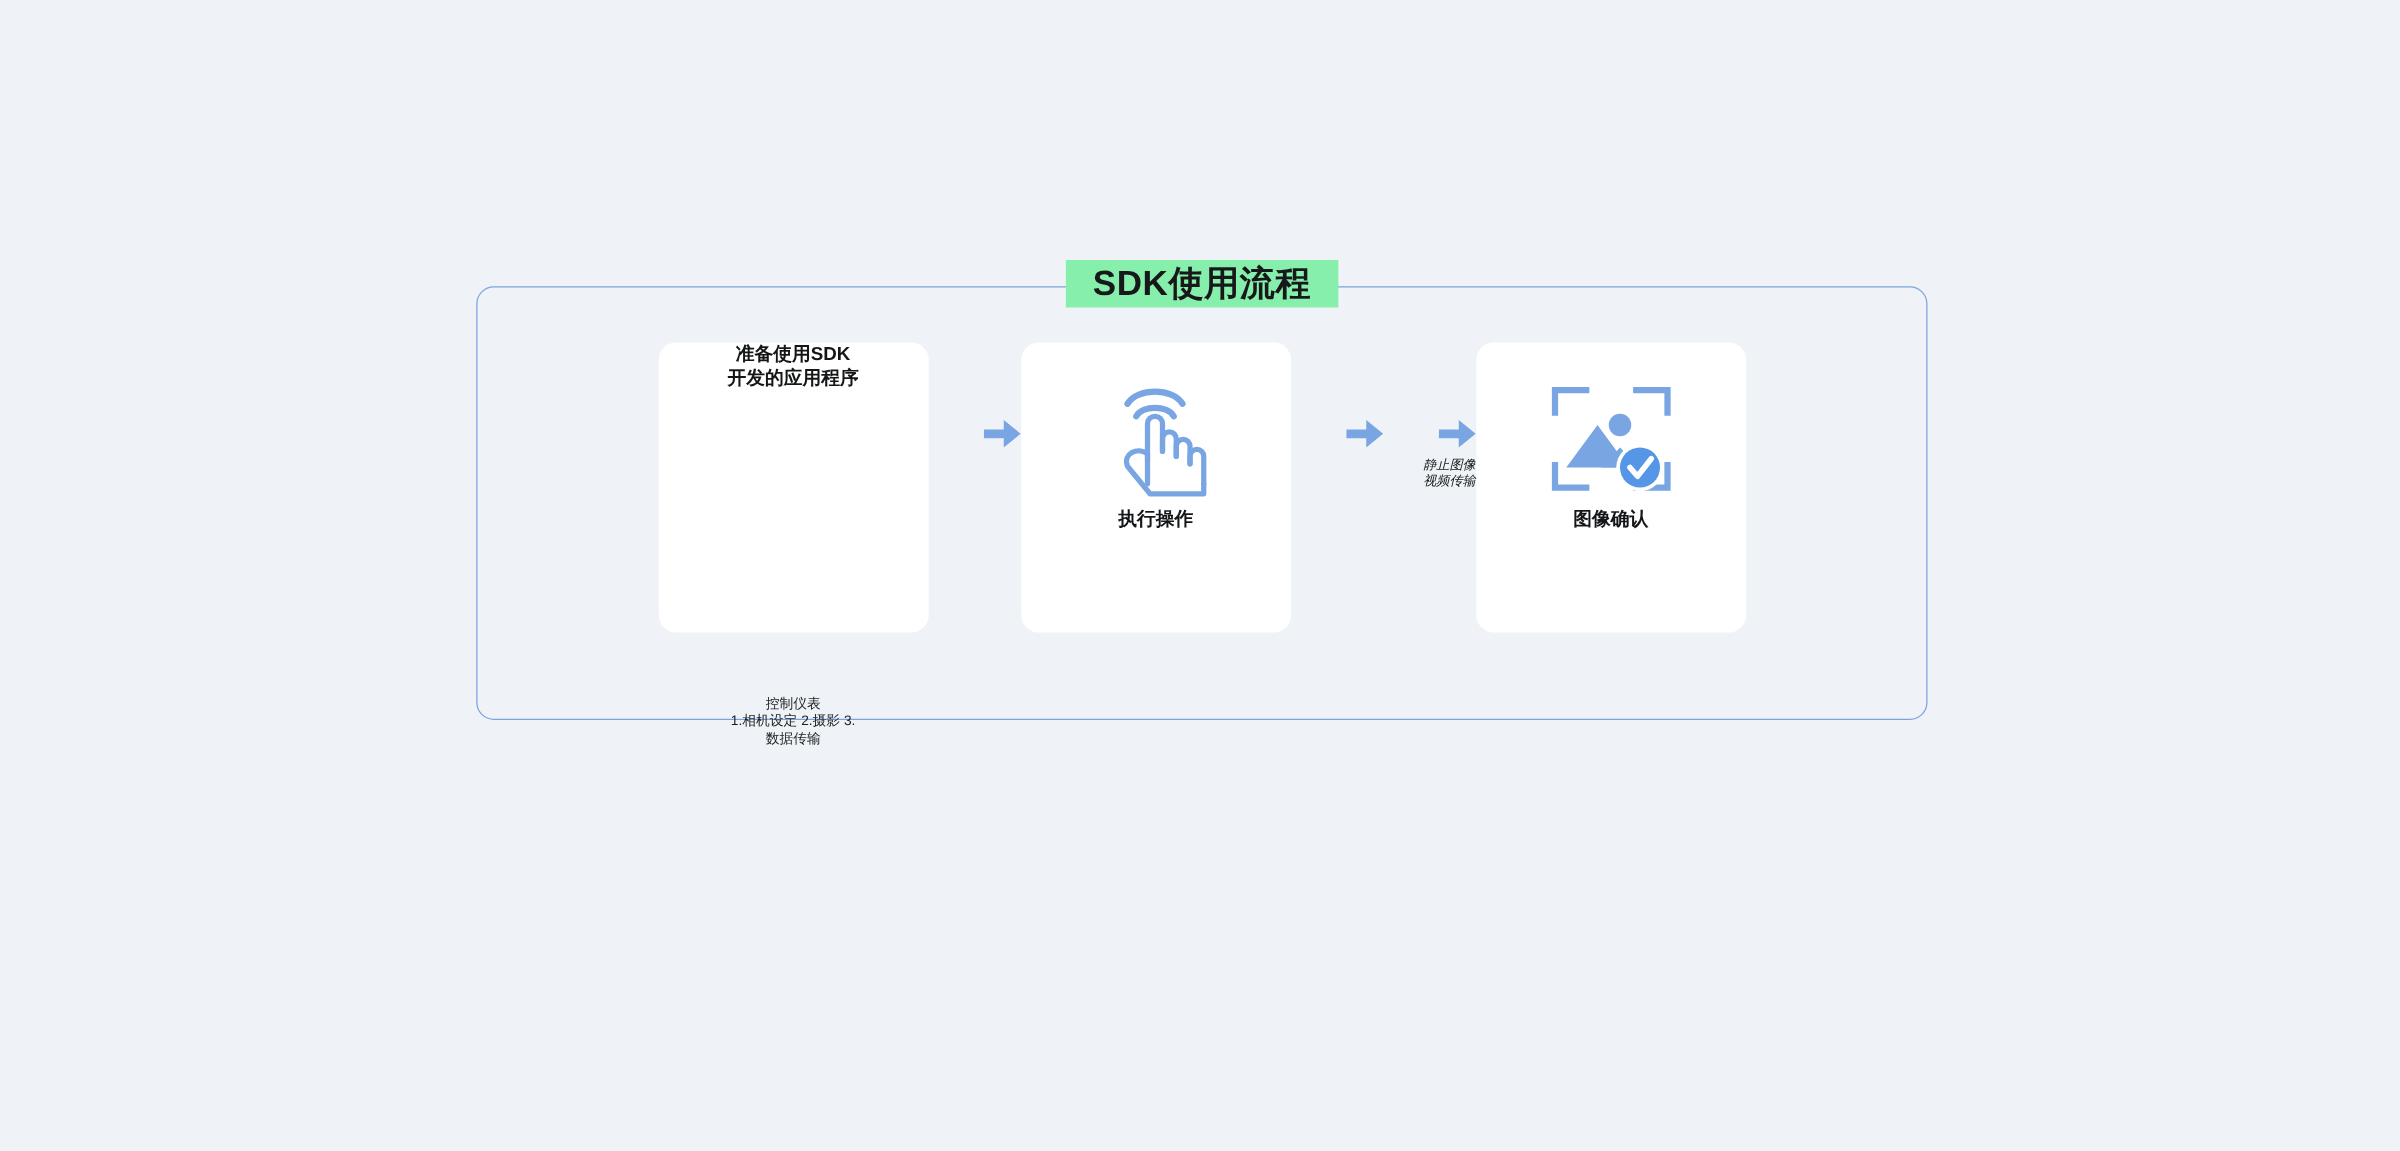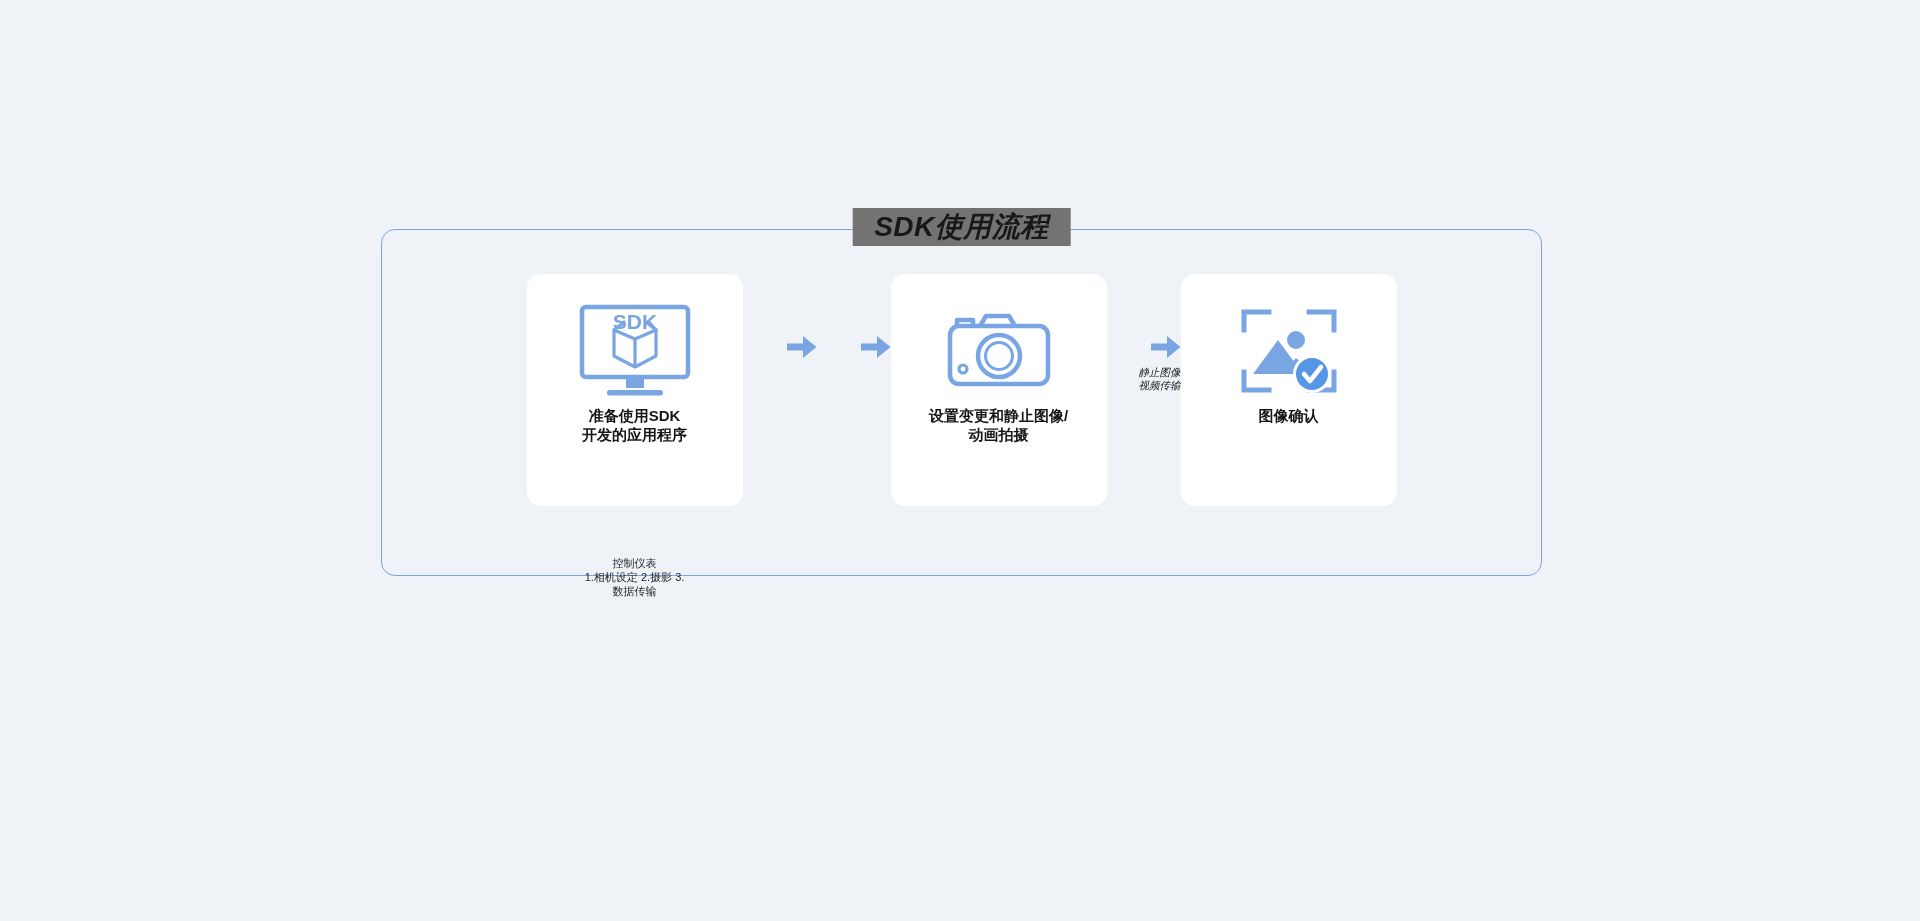--- a/index.html
+++ b/index.html
@@ -27,28 +27,27 @@
     border-radius: 14px;
     box-sizing: border-box;
   }
 
   
   #panel-title {
     position: absolute;
     left: 50%;
     top: -22px;
     transform: translateX(-50%);
-    background: #737373;
+    background: #86efac;
     padding: 0 22px;
     font-size: 28px;
     font-weight: 700;
     color: #17181a;
     letter-spacing: .5px;
     white-space: nowrap;
-    font-style: italic;
   }
 
   
   #steps-row {
     position: absolute;
     left: 0;
     top: 44px;
     width: 100%;
     height: 232px;
     display: flex;
@@ -129,69 +128,61 @@
 </head>
 <body>
 
 <div id="flow-panel">
 
   <div id="panel-title">SDK使用流程</div>
 
   <div id="steps-row">
 
     <div class="step-card">
-      <div class="card-icon">
-        <svg width="116" height="100" viewBox="0 0 116 100" fill="none" aria-hidden="true">
-          <rect x="5" y="6" width="106" height="70" rx="4" stroke="#79a6e3" stroke-width="4.5"></rect>
-          <rect x="49" y="78" width="18" height="9" fill="#79a6e3"></rect>
-          <rect x="30" y="89" width="56" height="5.5" rx="2.5" fill="#79a6e3"></rect>
-
-          <path d="M37 29 L58 38 L79 29 L79 55 L58 66 L37 55 Z" stroke="#79a6e3" stroke-width="3.2" fill="none" stroke-linejoin="round"></path>
-          <path d="M58 38 L58 66" stroke="#79a6e3" stroke-width="3.2"></path>
-          <path d="M37 29 L47 21" stroke="#79a6e3" stroke-width="3.2" stroke-linecap="round"></path>
-          <path d="M79 29 L69 21" stroke="#79a6e3" stroke-width="3.2" stroke-linecap="round"></path>
-          <text x="58" y="28" text-anchor="middle" font-family="Liberation Sans, sans-serif" font-size="21" font-weight="700" fill="#79a6e3">SDK</text>
-        </svg>
-      </div>
       <div class="card-label">准备使用SDK
 开发的应用程序</div>
       <div class="card-note">控制仪表
 1.相机设定 2.摄影 3.数据传输</div>
     </div>
 
     <div class="connector">
       <svg class="arrow-glyph" viewBox="0 0 30 26" aria-hidden="true">
         <path d="M0 9.5 H16 V2 L29.5 13 L16 24 V16.5 H0 Z" fill="#79a6e3"></path>
       </svg>
       <div class="connector-label"></div>
     </div>
 
+    <div class="step-card">
+      <div class="card-icon">
+        <svg width="90" height="104" viewBox="0 0 90 104" fill="none" aria-hidden="true">
+          <path d="M22 24 C30 11, 58 11, 66 24" stroke="#79a6e3" stroke-width="5" stroke-linecap="round"></path>
+          <path d="M29 34 C34 25, 54 25, 59 34" stroke="#79a6e3" stroke-width="5" stroke-linecap="round"></path>
+
+          <path d="M38 88 L38 40 a6 6 0 0 1 12 0 L50 62" stroke="#79a6e3" stroke-width="4.2" stroke-linecap="round" stroke-linejoin="round" fill="none"></path>
+
+          <path d="M50 62 L50 52 a5.5 5.5 0 0 1 11 0 L61 66" stroke="#79a6e3" stroke-width="4.2" stroke-linecap="round" stroke-linejoin="round" fill="none"></path>
+
+          <path d="M61 66 L61 58 a5.5 5.5 0 0 1 11 0 L72 72" stroke="#79a6e3" stroke-width="4.2" stroke-linecap="round" stroke-linejoin="round" fill="none"></path>
+
+          <path d="M72 72 L72 66 a5.5 5.5 0 0 1 11 0 L83 88" stroke="#79a6e3" stroke-width="4.2" stroke-linecap="round" stroke-linejoin="round" fill="none"></path>
+
+          <path d="M38 70 L38 64 C30 58, 18 64, 22 74 L40 96 L83 96 L83 88" stroke="#79a6e3" stroke-width="4.2" stroke-linecap="round" stroke-linejoin="round" fill="none"></path>
+        </svg>
+      </div>
+      <div class="card-label">执行操作</div>
+      <div class="card-note"></div>
+    </div>
 
     <div class="connector">
       <svg class="arrow-glyph" viewBox="0 0 30 26" aria-hidden="true">
         <path d="M0 9.5 H16 V2 L29.5 13 L16 24 V16.5 H0 Z" fill="#79a6e3"></path>
       </svg>
       <div class="connector-label"></div>
     </div>
 
-    <div class="step-card">
-      <div class="card-icon">
-        <svg width="104" height="80" viewBox="0 0 104 80" fill="none" aria-hidden="true">
-          <rect x="3" y="15" width="98" height="58" rx="9" stroke="#79a6e3" stroke-width="4.5"></rect>
-          <path d="M33 15 L39 5 H62 L68 15" stroke="#79a6e3" stroke-width="4.5" stroke-linejoin="round" fill="none"></path>
-          <path d="M10 15 L10 9 H26 L26 15" stroke="#79a6e3" stroke-width="4.5" stroke-linejoin="round" fill="none"></path>
-          <circle cx="52" cy="45" r="21" stroke="#79a6e3" stroke-width="4.5"></circle>
-          <circle cx="52" cy="45" r="13.5" stroke="#79a6e3" stroke-width="3"></circle>
-          <circle cx="16" cy="58" r="4" stroke="#79a6e3" stroke-width="3.2"></circle>
-        </svg>
-      </div>
-      <div class="card-label">设置变更和静止图像/
-动画拍摄</div>
-      <div class="card-note"></div>
-    </div>
 
     <div class="connector">
       <svg class="arrow-glyph" viewBox="0 0 30 26" aria-hidden="true">
         <path d="M0 9.5 H16 V2 L29.5 13 L16 24 V16.5 H0 Z" fill="#79a6e3"></path>
       </svg>
       <div class="connector-label">静止图像
 视频传输</div>
     </div>
 
     <div class="step-card">

